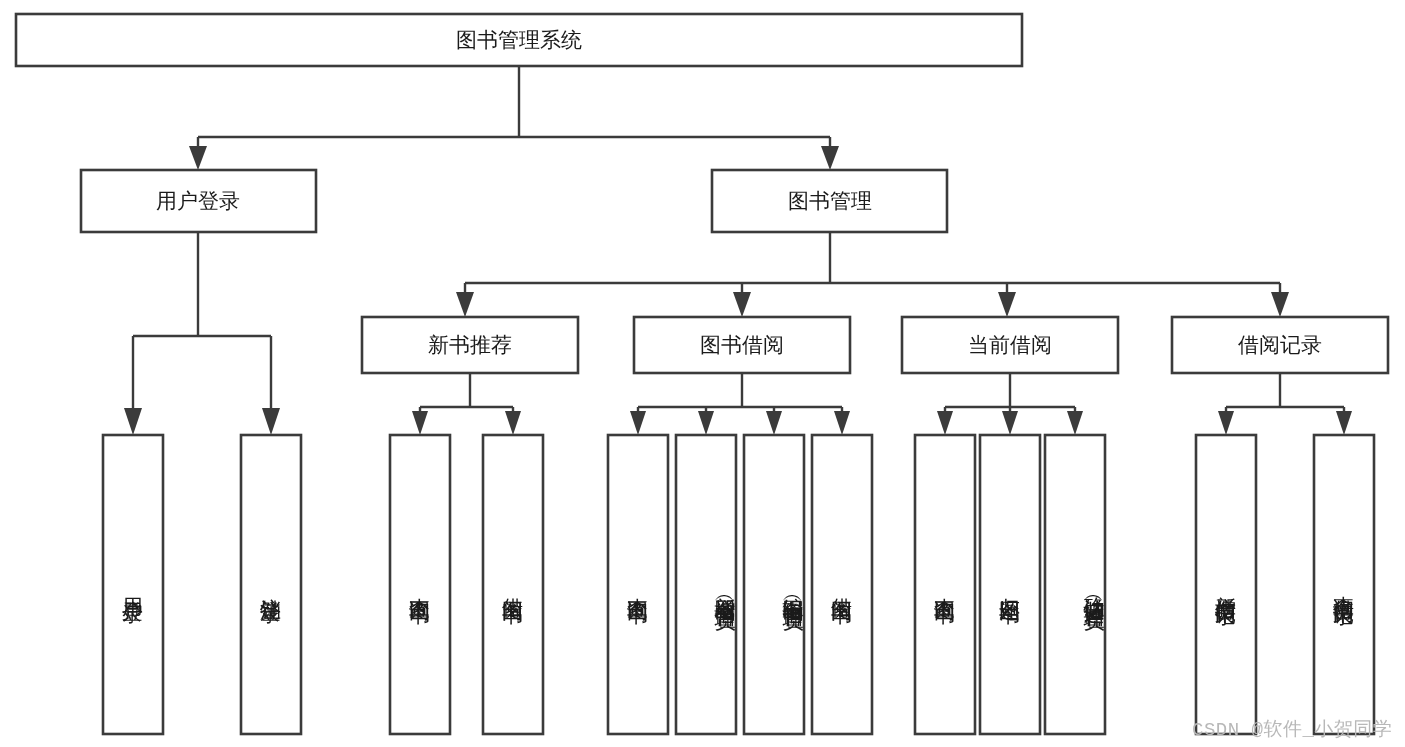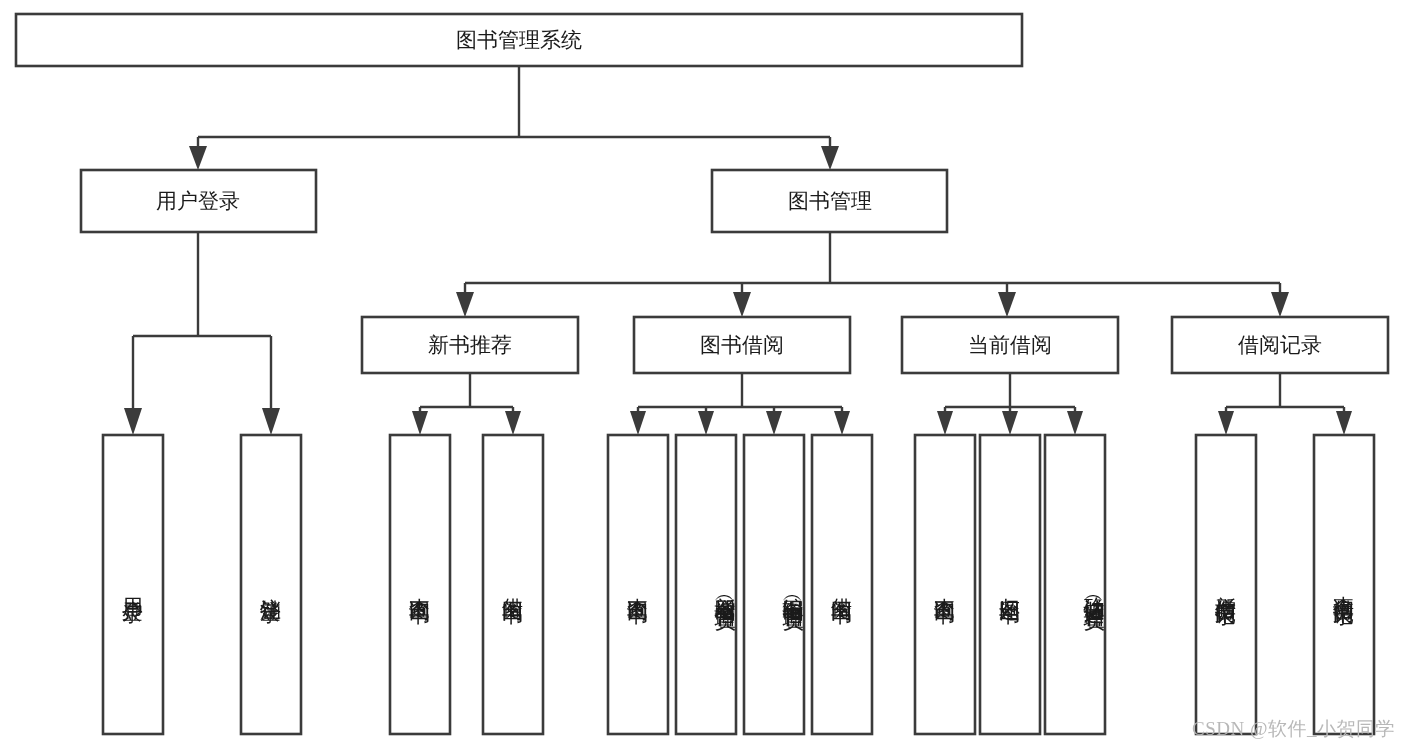--- a/index.html
+++ b/index.html
@@ -59,21 +59,21 @@
     color: #1b1b1b;
     writing-mode: vertical-rl;
     text-orientation: upright;
     letter-spacing: 2px;
     line-height: 1;
     pointer-events: none;
     text-align: center;
   }
   .watermark {
     position: absolute;
-    font-family: Liberation Serif, serif;
+    font-family: Liberation Mono, monospace;
     font-size: 19px;
     color: #b8b8b8;
     white-space: nowrap;
     letter-spacing: 0.5px;
   }
 </style>
 </head>
 <body>
 
 <div id="diagram-root">

